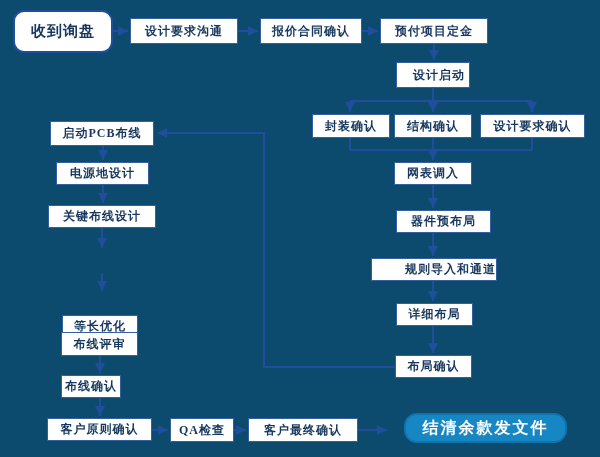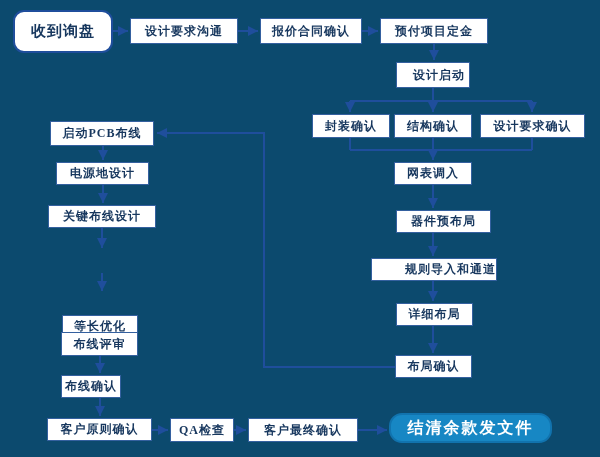--- a/index.html
+++ b/index.html
@@ -31,20 +31,21 @@
     border-radius:11px;
     font-size:15px;
   }
   .node.end{
     background:#1787c4;
     border:2px solid #1173ae;
     border-radius:13px;
     color:#ffffff;
     font-size:16px;
     letter-spacing:2px;
+    margin-left:15px;
   }
 </style>
 </head>
 <body>
 
 <div id="stage">
 
   <svg id="edges" width="600" height="457" viewBox="0 0 600 457">
     <defs>
       <marker id="arr" viewBox="0 0 10 10" refX="10" refY="5" markerWidth="10" markerHeight="10" markerUnits="userSpaceOnUse" orient="auto">

